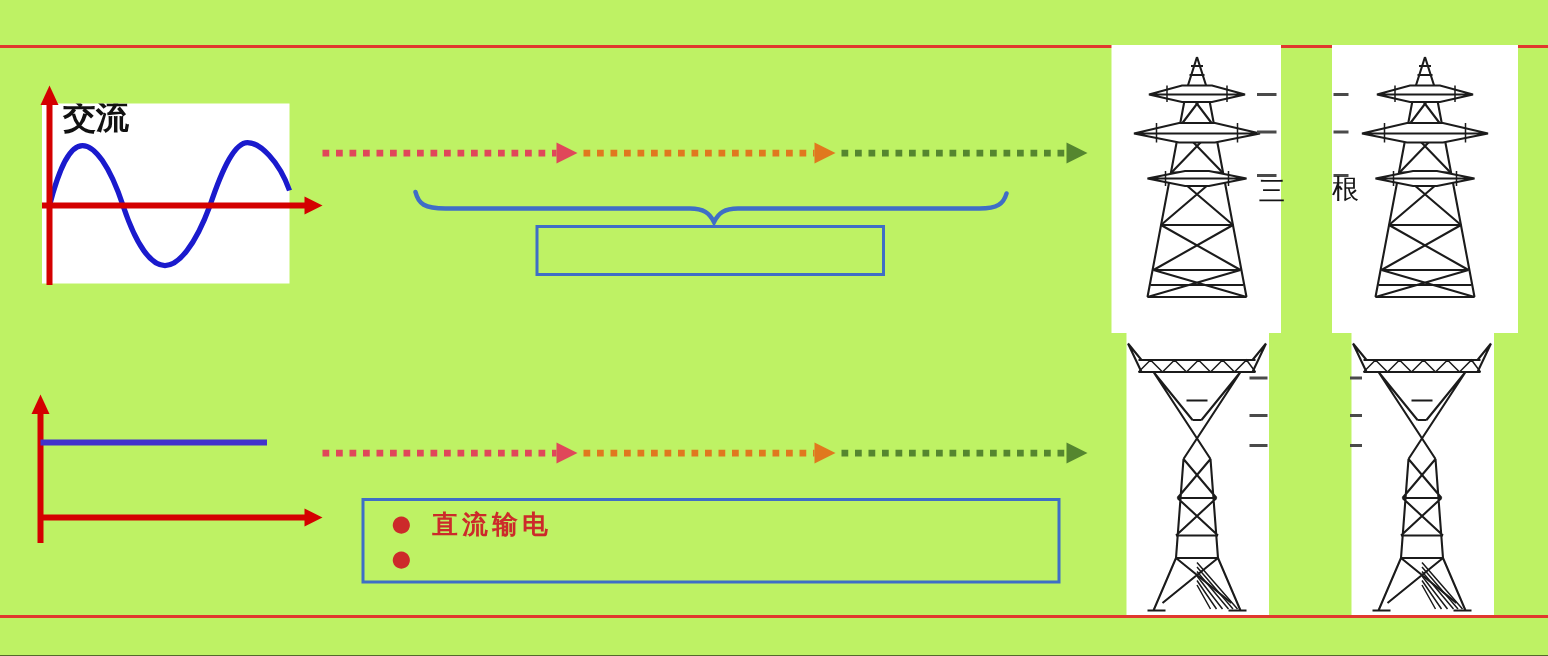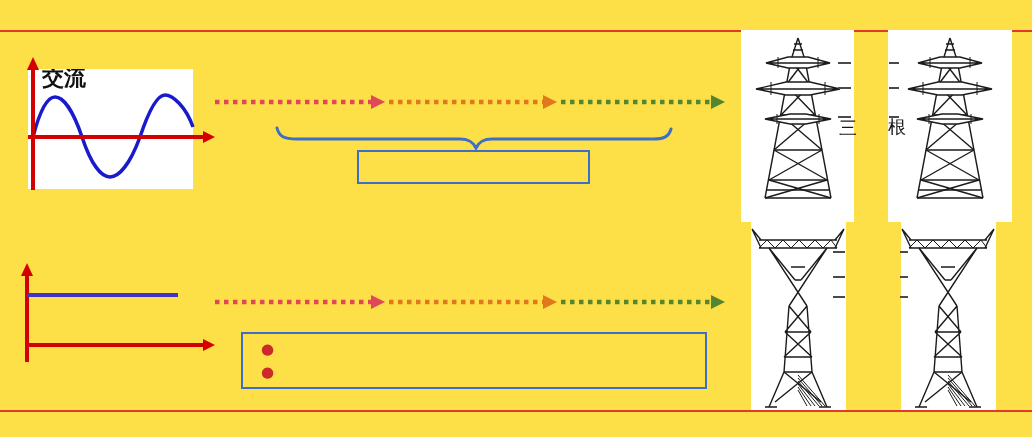--- a/index.html
+++ b/index.html
@@ -1,17 +1,17 @@
 <!DOCTYPE html>
 <html><head>
 <meta charset="utf-8">
 <style>
   html,body{margin:0;padding:0;background:#000;}
   *{box-sizing:border-box;font-family:"DejaVu Sans","Liberation Sans",sans-serif;}
-  .canvas{position:relative;width:1032px;height:437px;background:#fde047;overflow:hidden;}
+  .canvas{position:relative;width:1032px;height:437px;background:#bef264;overflow:hidden;}
   .hline{position:absolute;left:0;width:1032px;height:2px;background:#e0392e;z-index:0;}
   .tower-box{position:absolute;background:#ffffff;z-index:1;}
   .tower-box svg{display:block;margin:0 auto;}
   .dash{position:absolute;height:2px;background:#4a4a4a;z-index:2;}
   .gap-label{position:absolute;color:#151515;font-size:18px;line-height:18px;z-index:2;
              font-family:"DejaVu Sans","Liberation Sans",sans-serif;}
   .callout-box{position:absolute;left:357px;top:150px;width:233px;height:34px;
                border:2px solid #3f6ec6;background:transparent;z-index:1;}
   .dc-box{position:absolute;left:241px;top:332px;width:466px;height:57px;
           border:2px solid #3f6ec6;z-index:1;padding:4px 0 0 18px;}
@@ -103,20 +103,21 @@
 
   <svg style="left:275px;top:125px;z-index:1;" width="400" height="28" viewBox="0 0 400 28">
     <path d="M2,3 C4,11 8,14 22,14 L185,14 C194,14 198,17 201,23 C204,17 208,14 217,14 L378,14 C390,14 394,11 396,4" fill="none" stroke="#3f6ec6" stroke-width="3" stroke-linecap="round"></path>
   </svg>
 
   <div class="callout-box"></div>
 
   <div class="dc-box">
     <div class="dc-row">
       <span class="dc-bullet">●</span>
+      <span class="dc-label">直流输电</span>
     </div>
     <div class="dc-row">
       <span class="dc-bullet">●</span>
     </div>
   </div>
 
   <div class="tower-box" style="left:741px;top:30px;width:113px;height:192px;">
     <svg style="position:static;" width="110" height="192" viewBox="0 0 110 192">
         <use href="#acTower"></use>
       </svg>

